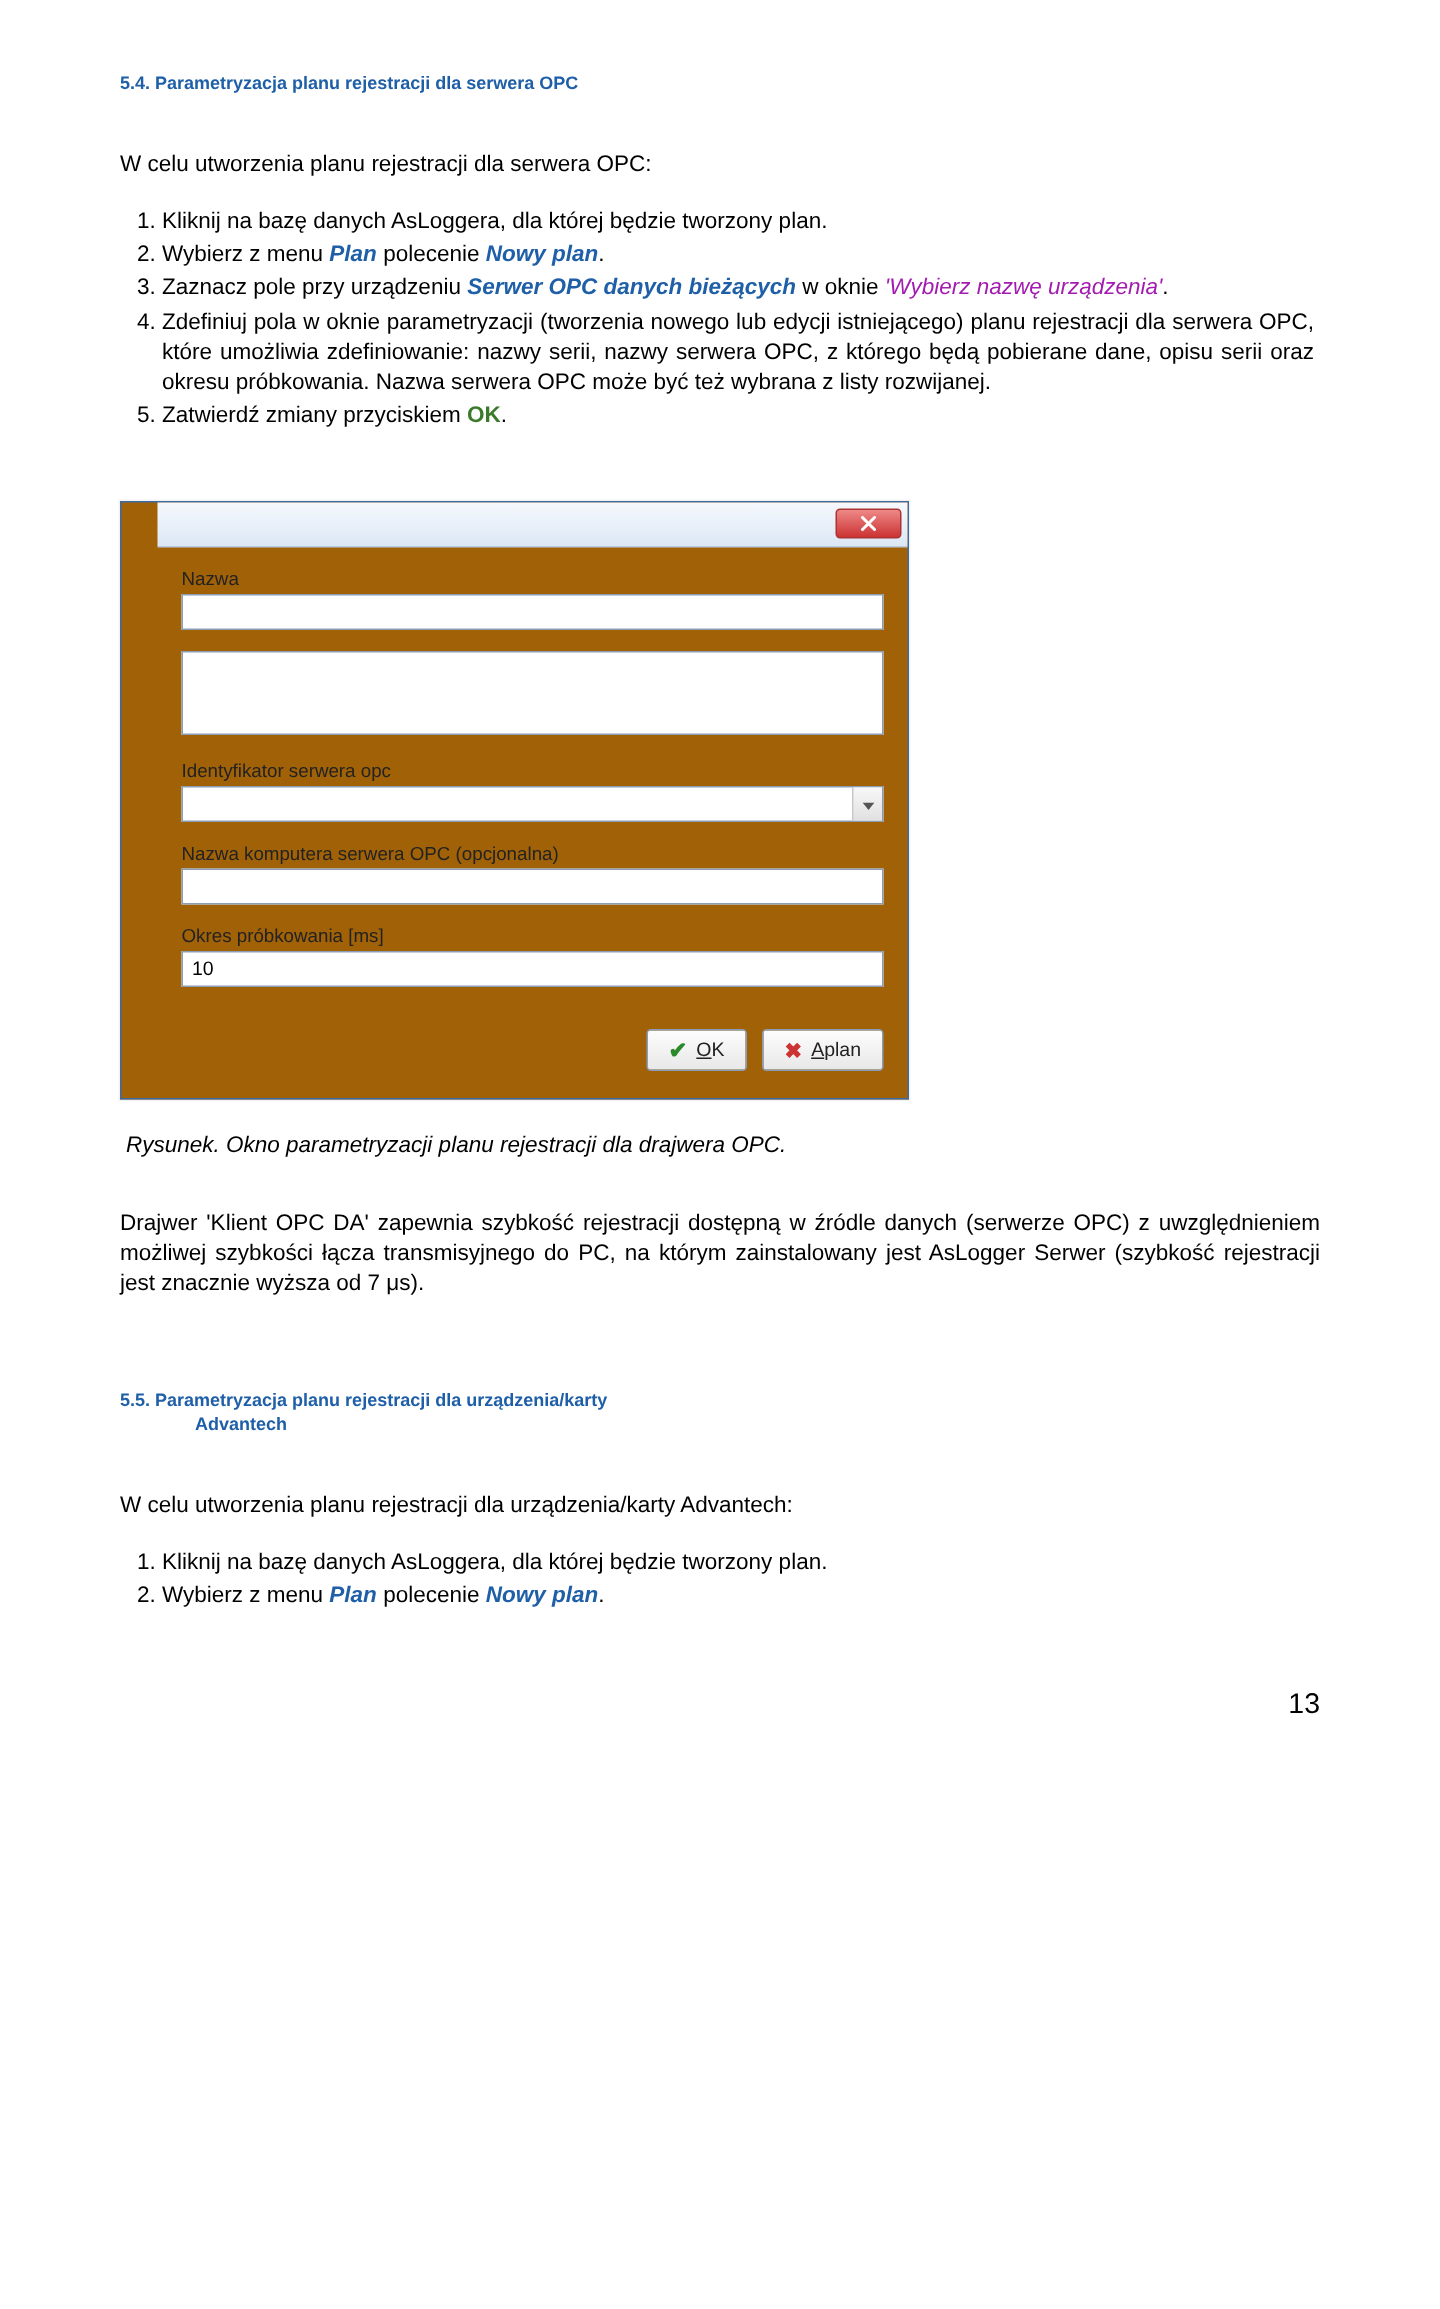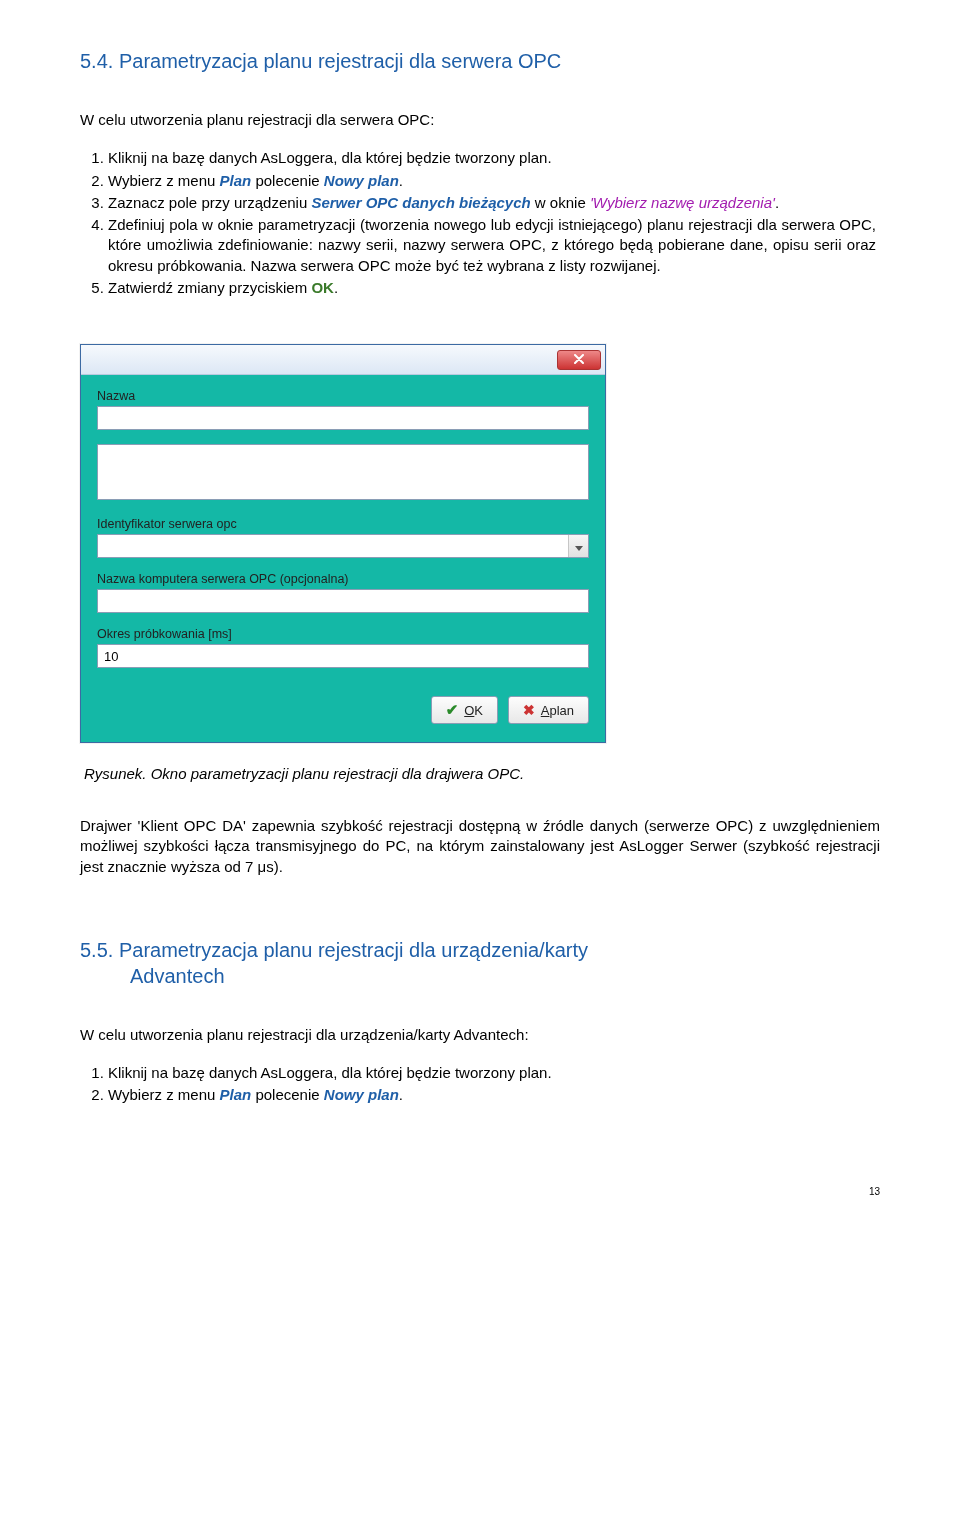--- a/index.html
+++ b/index.html
@@ -6,22 +6,22 @@
   body {
     background: #ffffff;
     font-family: Verdana, Geneva, sans-serif;
     font-size: 15px;
     color: #000;
     padding: 48px 80px 40px 80px;
     width: 960px;
   }
   .heading {
     color: #1f5fa8;
-    font-weight: normal;
-    font-size: 20px;
+    font-weight: bold;
+    font-size: 12px;
     margin-bottom: 36px;
     line-height: 1.3;
   }
   .para {
     margin-bottom: 18px;
     line-height: 1.35;
   }
   ol.steps {
     margin: 0 4px 14px 28px;
     padding: 0;
@@ -34,25 +34,26 @@
   }
   .em-blue-bold { color: #1f5fa8; font-weight: bold; font-style: italic; }
   .em-blue { color: #a21caf; font-style: italic; }
   .bold-green { color: #3a7a2a; font-weight: bold; }
 
   
   .dialog-wrap { margin: 46px 0 10px 0; }
   .dialog {
     width: 526px;
     border: 1px solid #3c6aa3;
-    background: #14b8a6;
+    background: #a16207;
     font-family: "Segoe UI", Tahoma, sans-serif;
     font-size: 13px;
     color: #222;
     box-shadow: 0 0 0 1px rgba(0,0,0,0.05);
+    padding-left: 24px;
   }
   .titlebar {
     height: 30px;
     background: linear-gradient(#f6f9fd, #dce7f5);
     border-bottom: 1px solid #b9c9de;
     display: flex;
     justify-content: flex-end;
     align-items: center;
     padding: 0 4px;
   }
@@ -105,22 +106,22 @@
   .x-glyph { color: #c33; font-weight: bold; font-size: 14px; }
   .btn span.u { text-decoration: underline; }
 
   .caption {
     font-style: italic;
     margin: 22px 0 34px 4px;
   }
   .just { text-align: justify; }
   .page-no {
     text-align: right;
-    font-size: 10px;
-    margin-top: 80px;
+    font-size: 19px;
+    margin-top: 52px;
   }
   .heading-block { margin-top: 60px; }
   .heading-indent { padding-left: 50px; }
 </style>
 </head>
 <body>
 
 <div class="heading">5.4. Parametryzacja planu rejestracji dla serwera OPC</div>
 
 <p class="para">W celu utworzenia planu rejestracji dla serwera OPC:</p>

